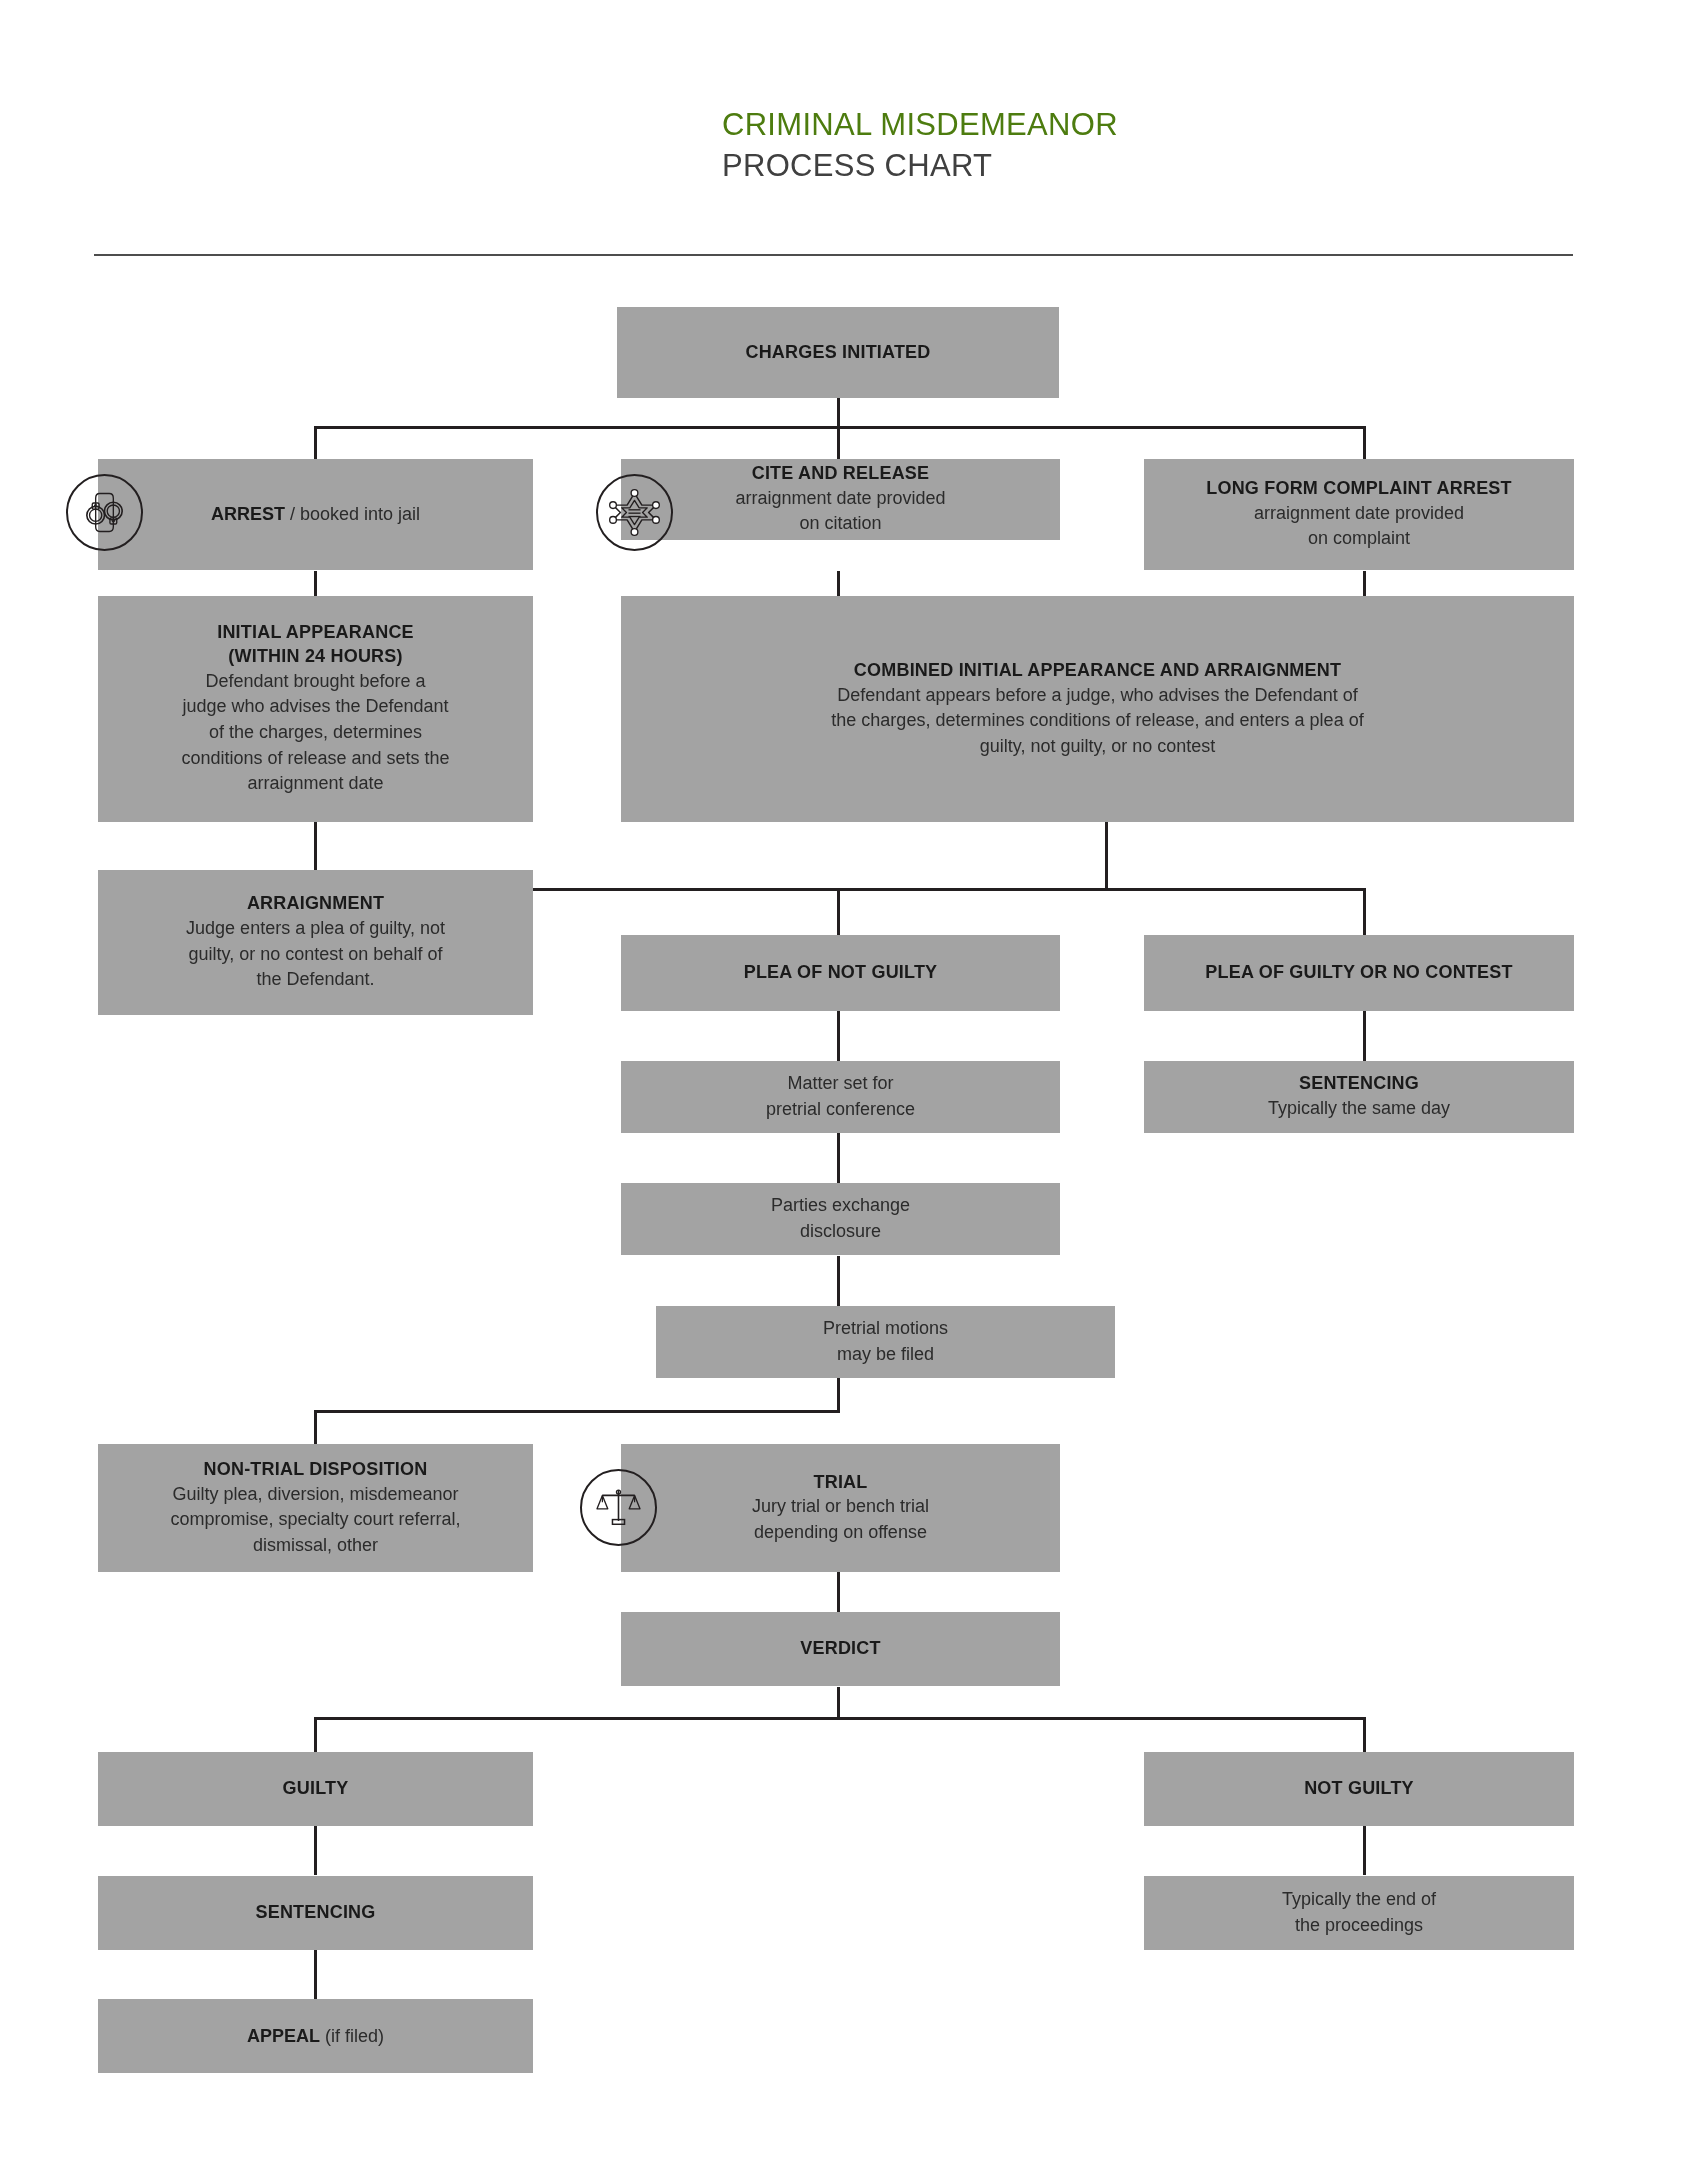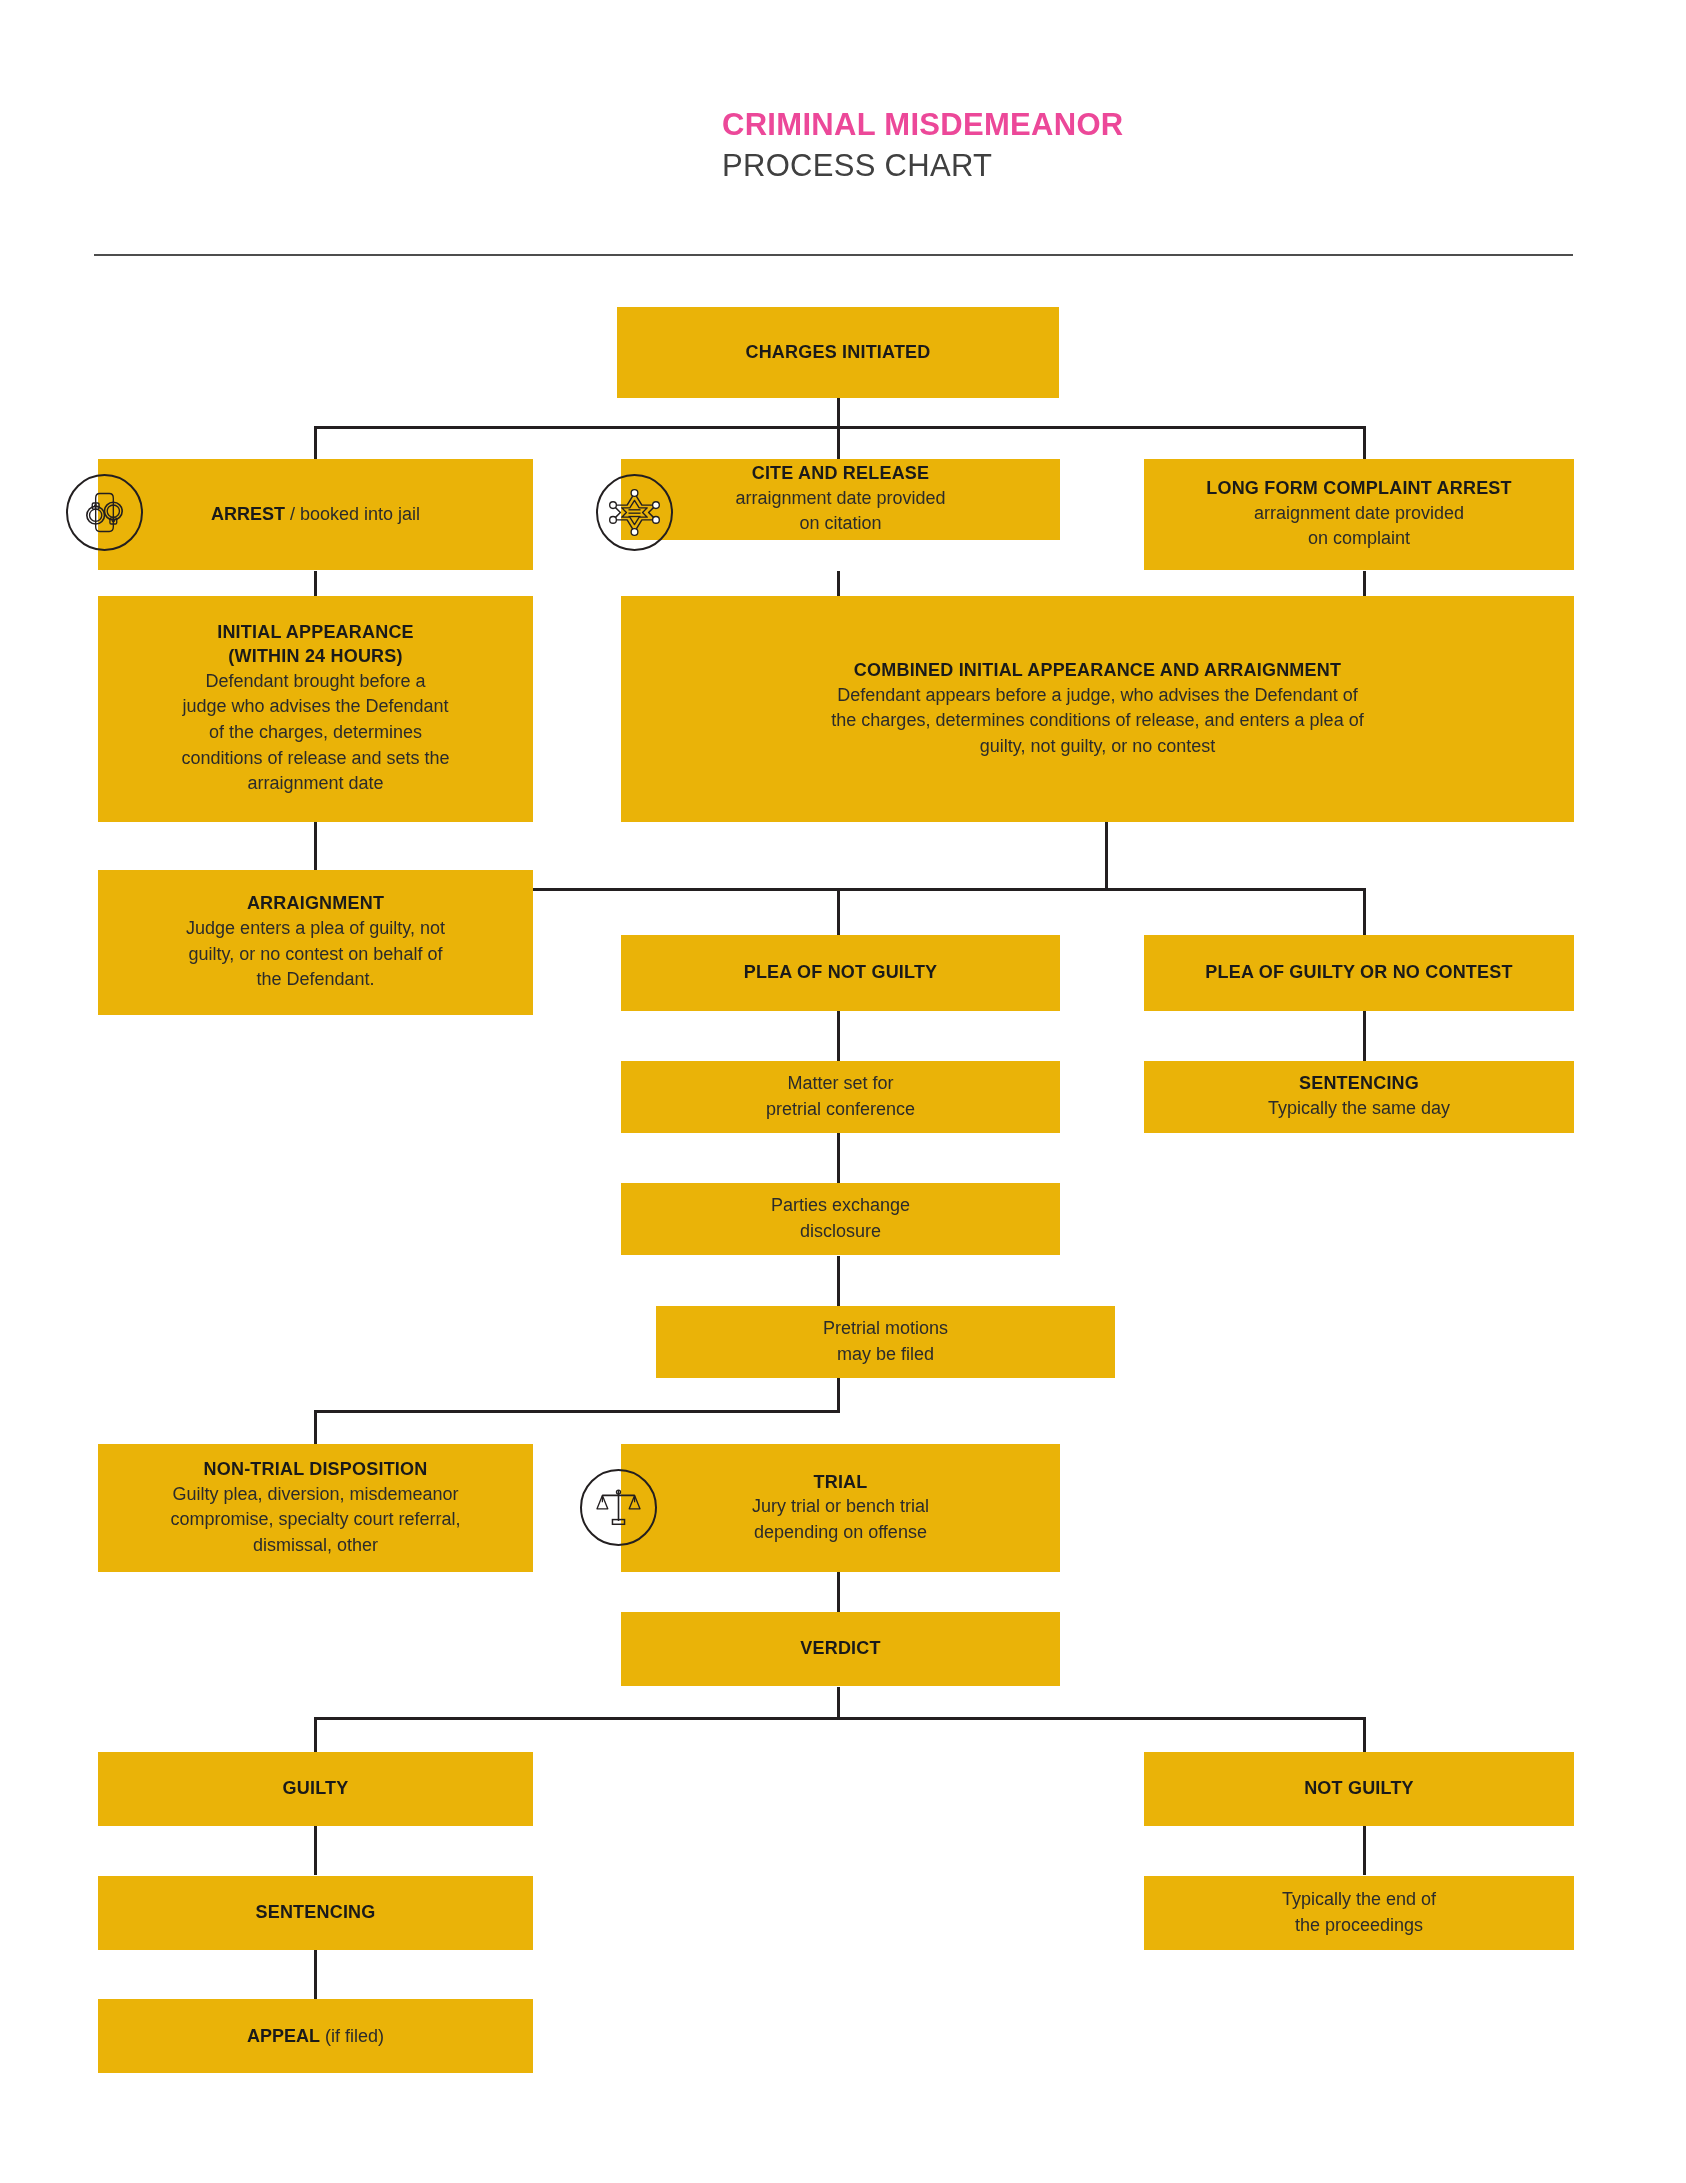--- a/index.html
+++ b/index.html
@@ -57,22 +57,22 @@
   .logo-word .az { color: #939598; }
 
   .title-block {
     position: absolute;
     left: 722px;
     top: 107px;
     width: 810px;
   }
   .title-main {
     font-size: 31px;
-    font-weight: 700;
-    color: #ec4899;
+    font-weight: 400;
+    color: #4d7c0f;
     letter-spacing: 0.3px;
     line-height: 1.18;
     white-space: nowrap;
   }
   .title-sub {
     font-size: 31px;
     font-weight: 400;
     color: #404040;
     letter-spacing: 0.3px;
     line-height: 1.18;
@@ -84,21 +84,21 @@
     left: 94px;
     top: 254px;
     width: 1479px;
     height: 2px;
     background: #4d4d4d;
   }
 
   
   .box {
     position: absolute;
-    background: #eab308;
+    background: #a3a3a3;
     box-sizing: border-box;
     display: flex;
     flex-direction: column;
     align-items: center;
     justify-content: center;
     text-align: center;
     color: #1a1a1a;
     padding: 8px 12px;
   }
   .box .b-title {

